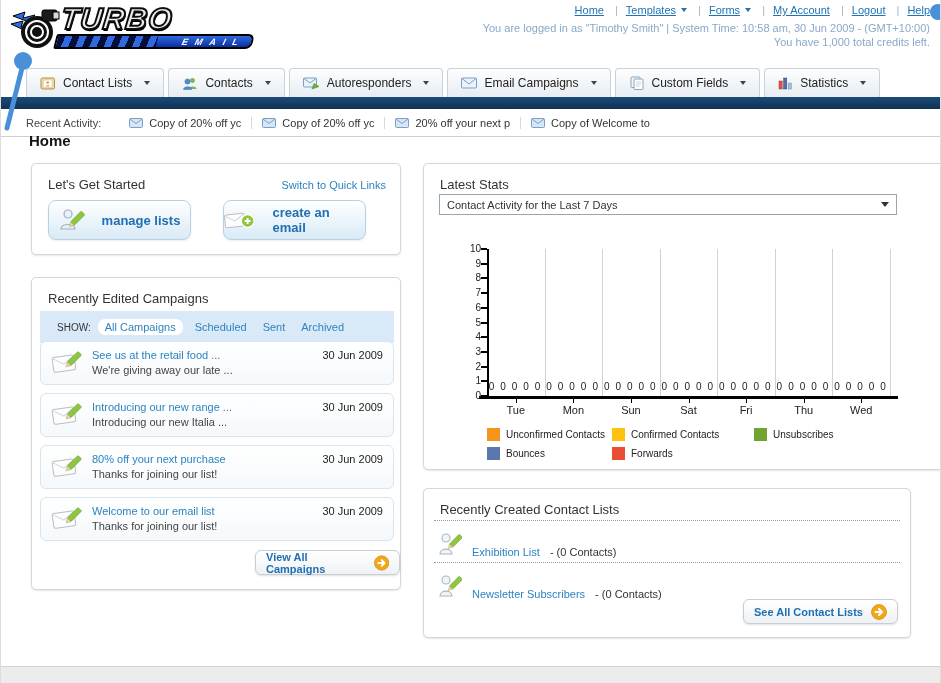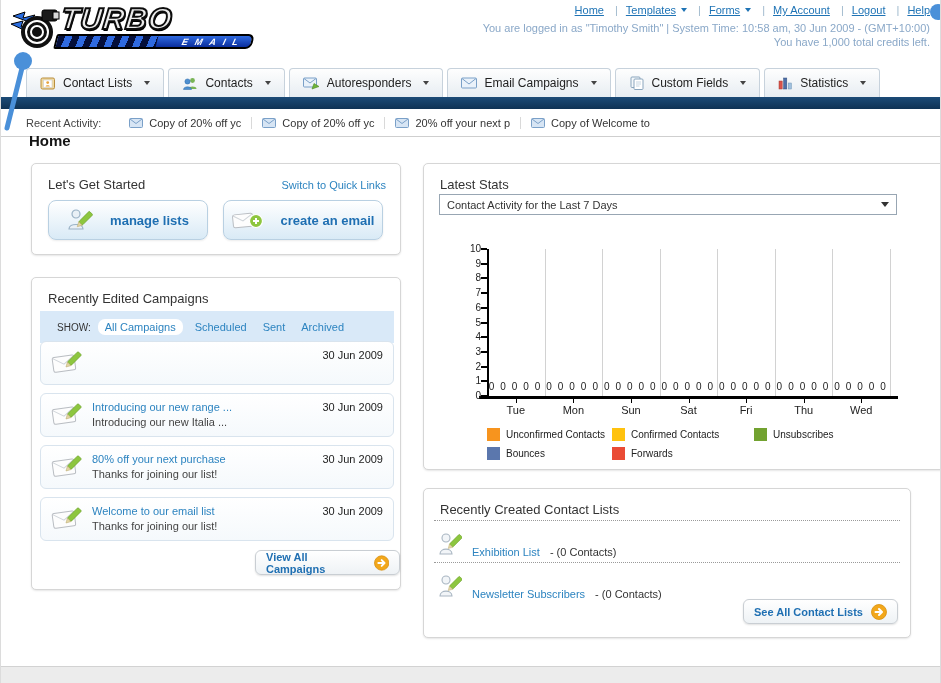--- a/index.html
+++ b/index.html
@@ -55,21 +55,21 @@
   .home-title { position:absolute; left:28px; top:132px; font-size:15px; font-weight:bold; color:#151515; }
 
   
   .panel { position:absolute; background:#fff; border:1px solid #d6d6d6; border-radius:5px;
            box-shadow:0 1px 2px rgba(0,0,0,0.10); }
   .panel-title { position:absolute; left:16px; top:13px; font-size:13px; color:#333; }
 
   
   .get-started { left:30px; top:163px; width:370px; height:92px; }
   .switch-link { position:absolute; right:14px; top:15px; font-size:11px; color:#2d84c0; cursor:pointer; }
-  .big-btn { position:absolute; top:36px; width:160px; height:40px; display:flex; align-items:center;
+  .big-btn { position:absolute; top:36px; width:143px; height:40px; display:flex; align-items:center;
              justify-content:center; gap:17px; background:linear-gradient(#ffffff,#d9eaf6);
              border:1px solid #b9d0e2; border-radius:8px; box-shadow:inset 0 1px 0 #fff,0 1px 2px rgba(0,0,0,.08);
              color:#1f6fb2; font-size:13px; font-weight:bold; cursor:pointer; }
   .btn-manage { left:16px; } .btn-create { left:191px; }
 
   
   .campaigns { left:30px; top:277px; width:370px; height:313px; }
   .showbar { position:absolute; left:8px; top:33px; width:354px; height:32px; background:#d9e9f8;
              display:flex; align-items:center; font-size:11px; padding-left:17px; }
   .show-label { color:#333; font-size:10px; margin-right:7px; }
@@ -310,20 +310,24 @@
       <svg width="32" height="28" viewBox="0 0 32 28">
           <g transform="rotate(-8 14 15)">
             <rect x="2" y="7" width="22" height="15" rx="2" fill="#fdfdfd" stroke="#b9bdc2"></rect>
             <path d="M2.5 8 L13 15 L23.5 8" fill="none" stroke="#cfd4d9"></path>
           </g>
           <g transform="rotate(45 21 12)">
             <rect x="18.5" y="1" width="5" height="15" rx="1" fill="#8dc63f" stroke="#6fa32e" stroke-width="0.7"></rect>
             <path d="M18.5 16 l5 0 -2.5 4.5z" fill="#e3d6a4" stroke="#b9a76a" stroke-width="0.5"></path>
           </g>
         </svg>
+      <span class="camp-text">
+          <a class="camp-title">See us at the retail food ...</a>
+          <span class="camp-sub">We're giving away our late ...</span>
+        </span>
       <span class="camp-date">30 Jun 2009</span>
     </div>
     <div class="camp-row" style="top:115px">
       <svg width="32" height="28" viewBox="0 0 32 28">
           <g transform="rotate(-8 14 15)">
             <rect x="2" y="7" width="22" height="15" rx="2" fill="#fdfdfd" stroke="#b9bdc2"></rect>
             <path d="M2.5 8 L13 15 L23.5 8" fill="none" stroke="#cfd4d9"></path>
           </g>
           <g transform="rotate(45 21 12)">
             <rect x="18.5" y="1" width="5" height="15" rx="1" fill="#8dc63f" stroke="#6fa32e" stroke-width="0.7"></rect>

